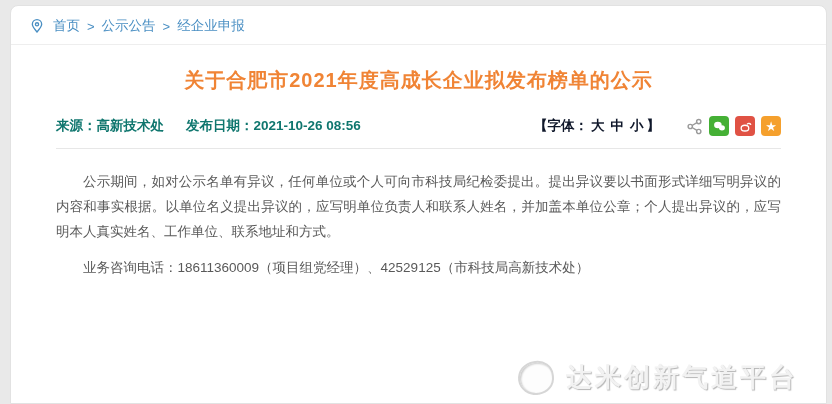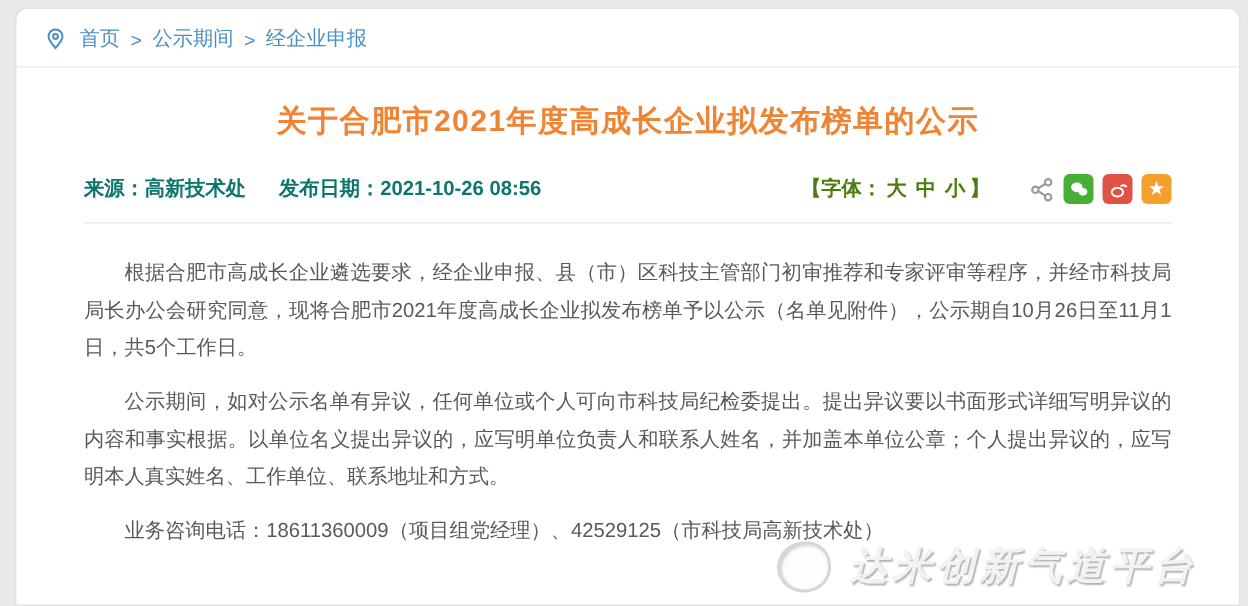--- a/index.html
+++ b/index.html
@@ -37,21 +37,21 @@
   
   .meta-row {
     display:flex; align-items:center; justify-content:space-between;
     margin:22px 45px 0 45px;
     padding-bottom:12px;
     border-bottom:1px solid #e7e7e7;
   }
   .meta-left { font-size:13.5px; font-weight:bold; color:#0f766e; }
   .meta-left .gap { display:inline-block; width:22px; }
   .meta-right { display:flex; align-items:center; }
-  .font-ctl { font-size:13.5px; font-weight:bold; color:#4d7c0f; margin-right:26px; }
+  .font-ctl { font-size:13.5px; font-weight:bold; color:#0f172a; margin-right:26px; }
   .font-size-btn { cursor:pointer; margin:0 3px; }
   .share-icons { display:flex; align-items:center; gap:6px; }
   .share-node-icon { width:17px; height:17px; cursor:pointer; }
   .sq-icon {
     width:20px; height:20px; border-radius:4px;
     display:flex; align-items:center; justify-content:center;
     cursor:pointer; color:#fff; font-size:12px;
   }
   .sq-wechat { background:#45b035; }
   .sq-weibo  { background:#e05244; }
@@ -74,36 +74,35 @@
     width:36px; height:34px; margin-right:12px;
     border:2px solid #d6d6d6; border-radius:50% 46% 48% 50%;
     background:#fdfdfd;
     box-shadow:inset 1px 1px 2px #c9c9c9, 1px 1px 1px #ffffff;
     transform:rotate(-8deg);
   }
   .wm-text {
     font-size:26px; font-weight:bold; letter-spacing:3px;
     color:#f2f2f2;
     text-shadow:1px 1px 1px #b5b5b5, -1px -1px 1px #ffffff;
-    font-style:italic;
   }
 </style>
 </head>
 <body>
 
 <div class="page-card">
 
   <div class="crumb-bar">
     <svg class="pin-icon" viewBox="0 0 24 24" fill="none" stroke="#4a8fc3" stroke-width="2">
       <path d="M12 21c-4-4.5-7-8-7-11.5A7 7 0 0 1 19 9.5C19 13 16 16.5 12 21z"></path>
       <circle cx="12" cy="9.5" r="2.4"></circle>
     </svg>
     <a class="crumb-link">首页</a>
     <span class="crumb-sep">&gt;</span>
-    <a class="crumb-link">公示期间</a>
+    <a class="crumb-link">公示公告</a>
     <span class="crumb-sep">&gt;</span>
     <a class="crumb-link">经企业申报</a>
   </div>
 
   <h1 class="title">关于合肥市2021年度高成长企业拟发布榜单的公示</h1>
 
   <div class="meta-row">
     <div class="meta-left">
       <span>来源：</span><span>高新技术处</span><span class="gap"></span><span>发布日期：</span><span>2021-10-26 08:56</span>
     </div>
@@ -129,21 +128,20 @@
             <ellipse cx="11" cy="15" rx="7" ry="5.3"></ellipse>
               <path d="M15 8c2-2.5 6-2 7 1"></path>
           </svg>
         </div>
         <div class="sq-icon sq-star">★</div>
       </div>
     </div>
   </div>
 
   <div class="article-body">
-    <p>根据合肥市高成长企业遴选要求，经企业申报、县（市）区科技主管部门初审推荐和专家评审等程序，并经市科技局局长办公会研究同意，现将合肥市2021年度高成长企业拟发布榜单予以公示（名单见附件），公示期自10月26日至11月1日，共5个工作日。</p>
     <p>公示期间，如对公示名单有异议，任何单位或个人可向市科技局纪检委提出。提出异议要以书面形式详细写明异议的内容和事实根据。以单位名义提出异议的，应写明单位负责人和联系人姓名，并加盖本单位公章；个人提出异议的，应写明本人真实姓名、工作单位、联系地址和方式。</p>
     <p>业务咨询电话：18611360009（项目组党经理）、42529125（市科技局高新技术处）</p>
   </div>
 
   <div class="watermark">
     <div class="wm-logo"></div>
     <div class="wm-text">达米创新气道平台</div>
   </div>
 
 </div>

